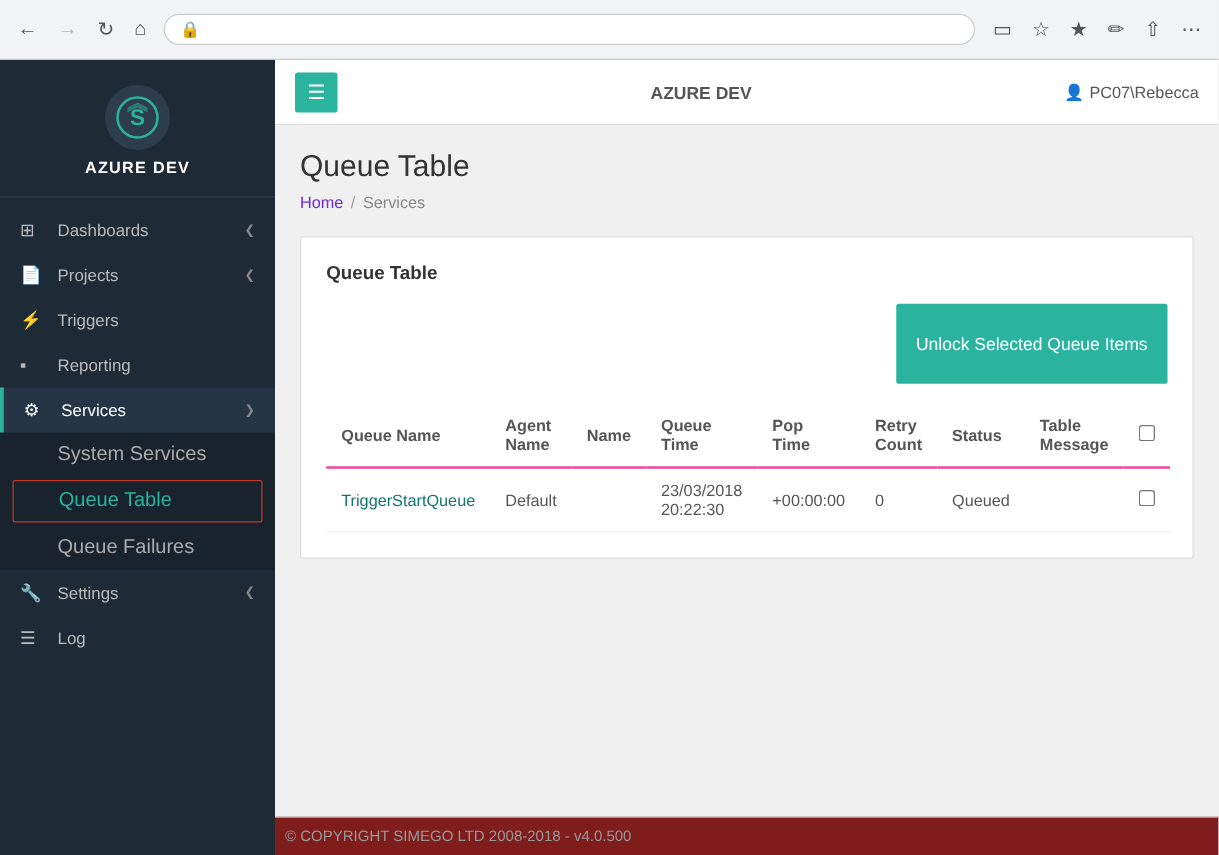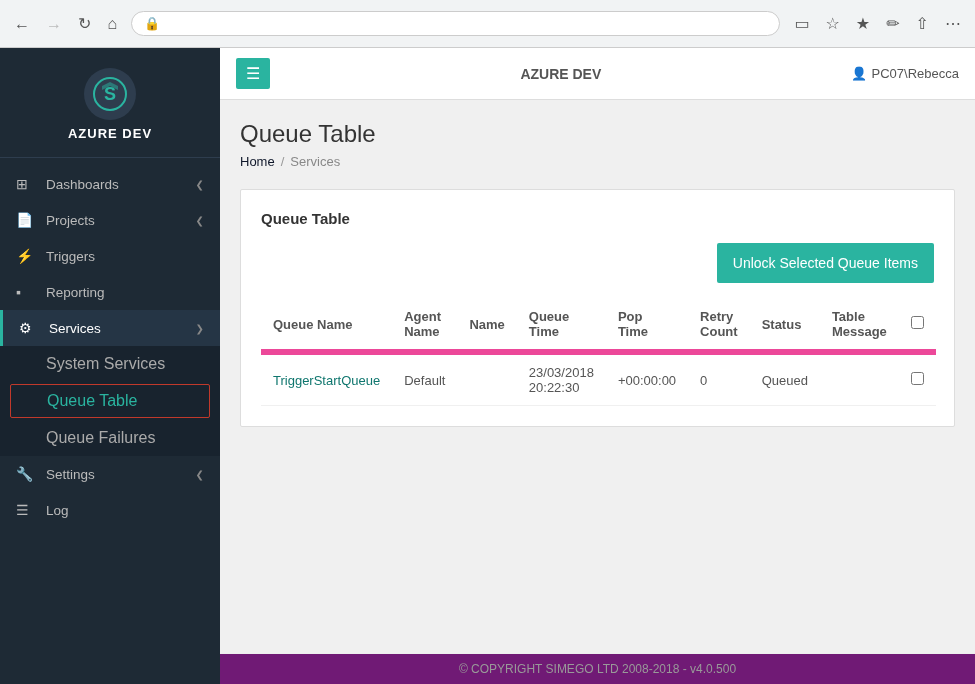--- a/index.html
+++ b/index.html
@@ -135,65 +135,65 @@
 
     
     .content {
       flex: 1;
       overflow-y: auto;
       background: #f0f0f0;
       padding: 20px;
     }
     .page-title { font-size: 24px; color: #333; margin-bottom: 6px; font-weight: 400; }
     .breadcrumb { font-size: 13px; color: #888; margin-bottom: 20px; display: flex; align-items: center; gap: 6px; }
-    .breadcrumb a { color: #0f172a; text-decoration: none; }
+    .breadcrumb a { color: #6d28d9; text-decoration: none; }
     .breadcrumb-sep { color: #999; }
 
     .card {
       background: #fff;
       border: 1px solid #ddd;
       border-radius: 2px;
       padding: 20px;
     }
     .card-title { font-size: 15px; color: #333; font-weight: 600; margin-bottom: 16px; }
 
     .card-actions { display: flex; justify-content: flex-end; margin-bottom: 16px; }
     .unlock-btn {
       background: #2ab4a0;
       color: white;
       border: none;
-      padding: 12px 16px;
+      padding: 24px 16px;
       font-size: 14px;
       cursor: pointer;
       border-radius: 2px;
     }
 
     table { width: 100%; border-collapse: collapse; }
     th {
       text-align: left;
       padding: 10px 12px;
       color: #555;
       font-size: 13px;
       font-weight: 600;
-      border-bottom: 6px solid #ec4899;
+      border-bottom: 2px solid #ec4899;
     }
     td {
       padding: 10px 12px;
       border-bottom: 1px solid #f0f0f0;
       font-size: 13px;
       color: #555;
     }
     td.link-cell a { color: #0f766e; text-decoration: none; }
     .checkbox-th, .checkbox-td { width: 30px; text-align: center; }
     input[type="checkbox"] { cursor: pointer; }
 
     .footer-bar {
-      background: #701a75;
+      background: #7f1d1d;
       border-top: 1px solid #eee;
-      text-align: center;
+      text-align: left;
       padding: 8px;
       font-size: 12px;
       color: #999;
     }
   </style>
 </head>
 <body>
 
 <div class="browser-chrome">
   <div class="browser-nav-btns">

